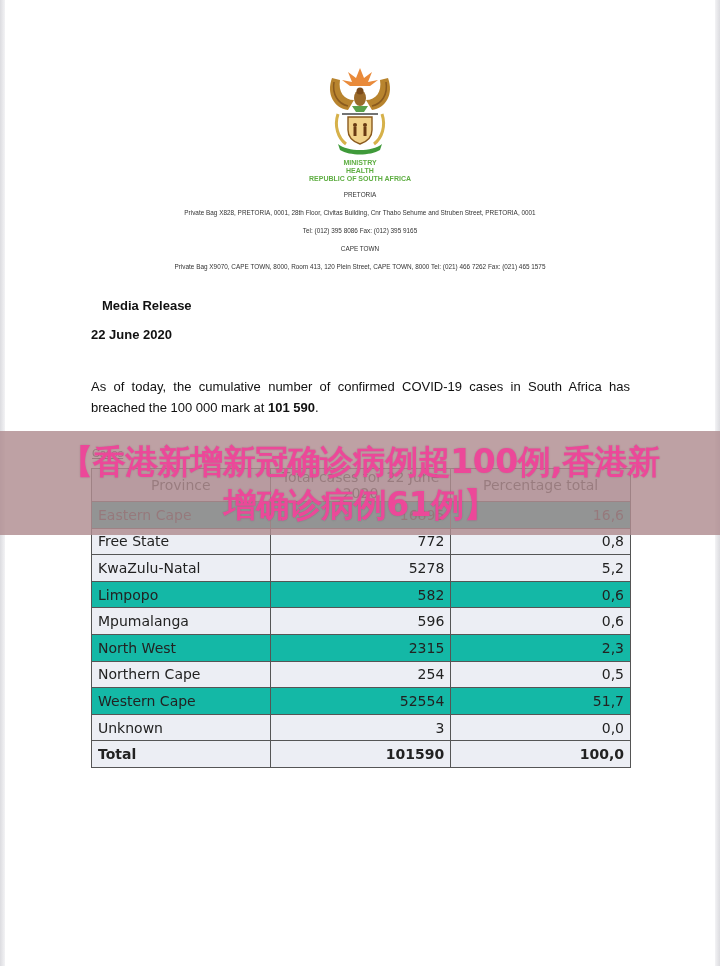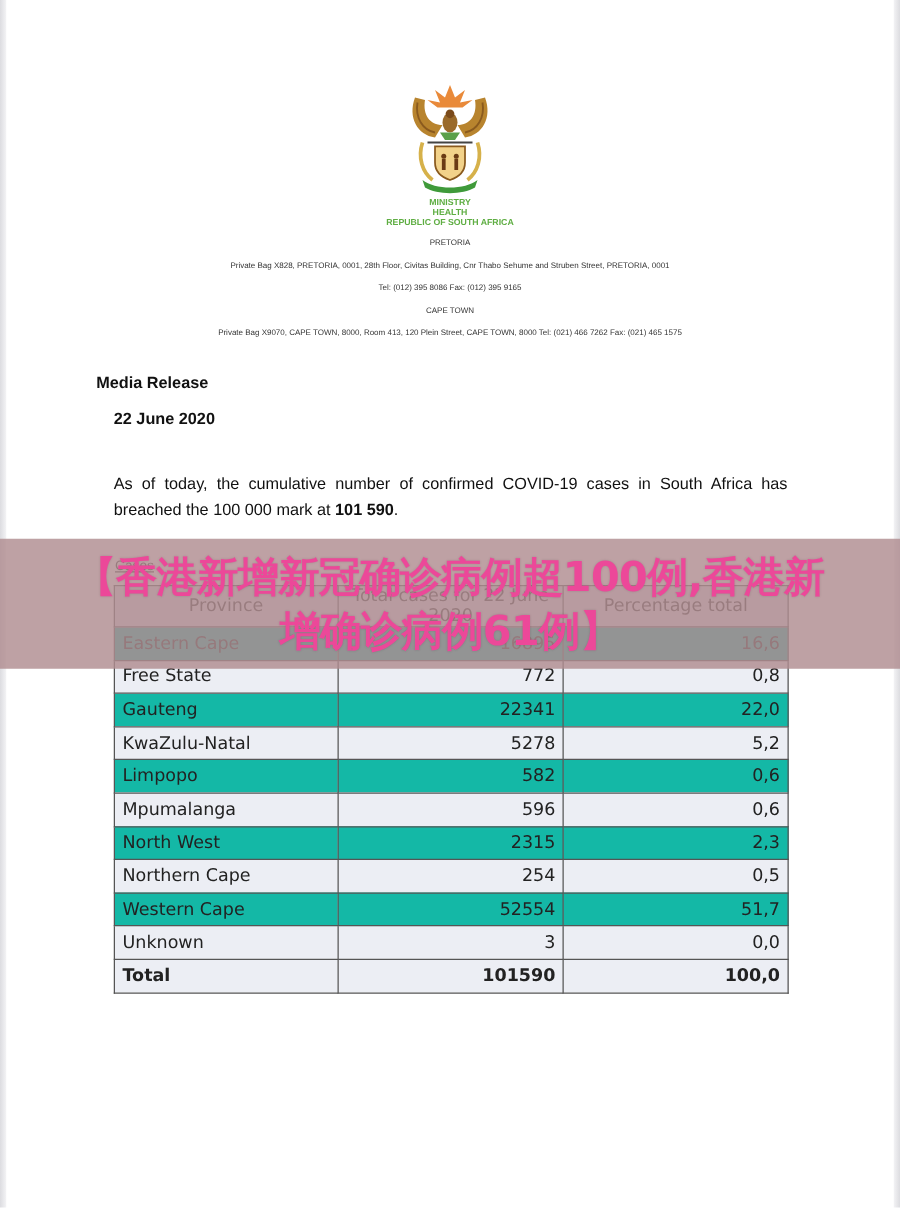--- a/index.html
+++ b/index.html
@@ -9,21 +9,21 @@
     font-family: "Liberation Sans", sans-serif;
   }
   .edge-left { position: absolute; left: 0; top: 0; width: 5px; height: 966px; background: linear-gradient(to right, #dcdce0, #f3f3f5); }
   .edge-right { position: absolute; right: 0; top: 0; width: 5px; height: 966px; background: linear-gradient(to left, #dcdce0, #f3f3f5); }
   .page { position: absolute; left: 6px; top: 0; width: 708px; height: 966px; background: #fff; }
 
   .crest { position: absolute; left: 324px; top: 64px; width: 72px; height: 92px; }
   .ministry { position: absolute; left: 0; width: 720px; text-align: center; color: #5fae43; font-weight: bold; font-size: 7px; line-height: 9px; }
   .hdr-line { position: absolute; left: 0; width: 720px; text-align: center; color: #333; font-size: 6.4px; }
 
-  .media-release { position: absolute; left: 77px; top: 298px; font-weight: bold; font-size: 13px; color: #111; }
+  .media-release { position: absolute; left: 102px; top: 298px; font-weight: bold; font-size: 13px; color: #111; }
   .release-date { position: absolute; left: 91px; top: 327px; font-weight: bold; font-size: 13px; color: #111; }
   .para { position: absolute; left: 91px; top: 376px; width: 539px; font-size: 13px; color: #111; line-height: 21px; text-align: justify; text-align-last: left; }
   .para b { font-weight: bold; }
 
   .section-heading { position: absolute; left: 92px; top: 447px; font-size: 11px; color: #333; text-decoration: underline; }
 
   table.cases { position: absolute; left: 91px; top: 468px; width: 540px; border-collapse: collapse; font-family: "DejaVu Sans", sans-serif; font-size: 14px; color: #222; }
   table.cases th, table.cases td { border: 1.2px solid #555; height: 25.6px; padding: 0 6px; }
   table.cases th { font-weight: normal; text-align: center; color: #333; background: #dcdfe8; }
   table.cases td.num { text-align: right; }
@@ -95,25 +95,20 @@
       <tr class="odd">
         <td class="name">Eastern Cape</td>
         <td class="num">16895</td>
         <td class="num">16,6</td>
       </tr>
       <tr class="even">
         <td class="name">Free State</td>
         <td class="num">772</td>
         <td class="num">0,8</td>
       </tr>
-      <tr class="odd">
-        <td class="name">Gauteng</td>
-        <td class="num">22341</td>
-        <td class="num">22,0</td>
-      </tr>
       <tr class="even">
         <td class="name">KwaZulu-Natal</td>
         <td class="num">5278</td>
         <td class="num">5,2</td>
       </tr>
       <tr class="odd">
         <td class="name">Limpopo</td>
         <td class="num">582</td>
         <td class="num">0,6</td>
       </tr>

